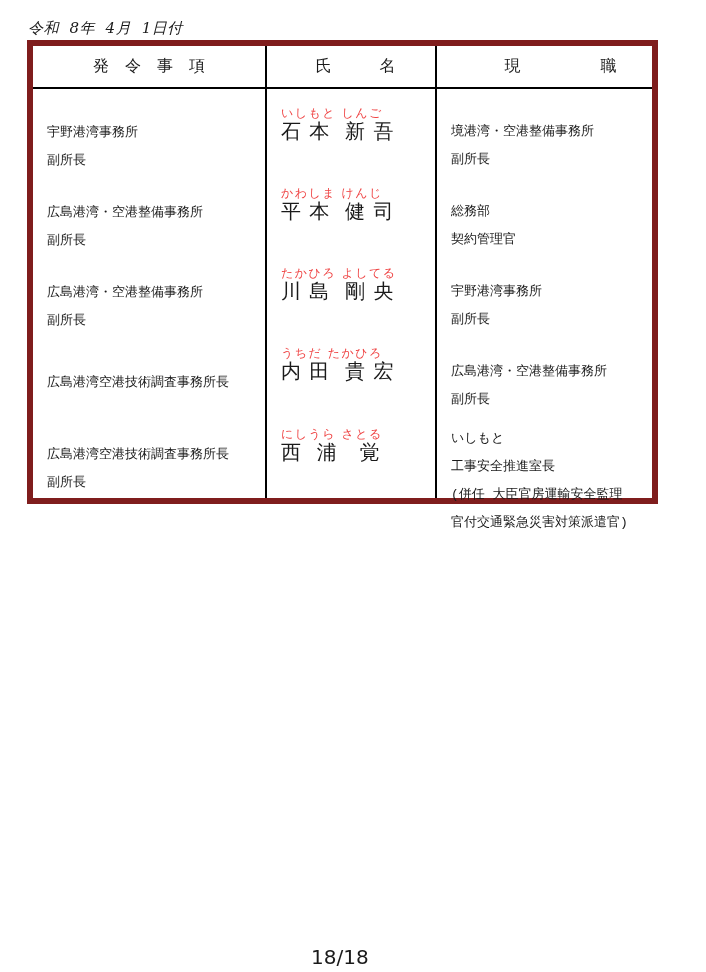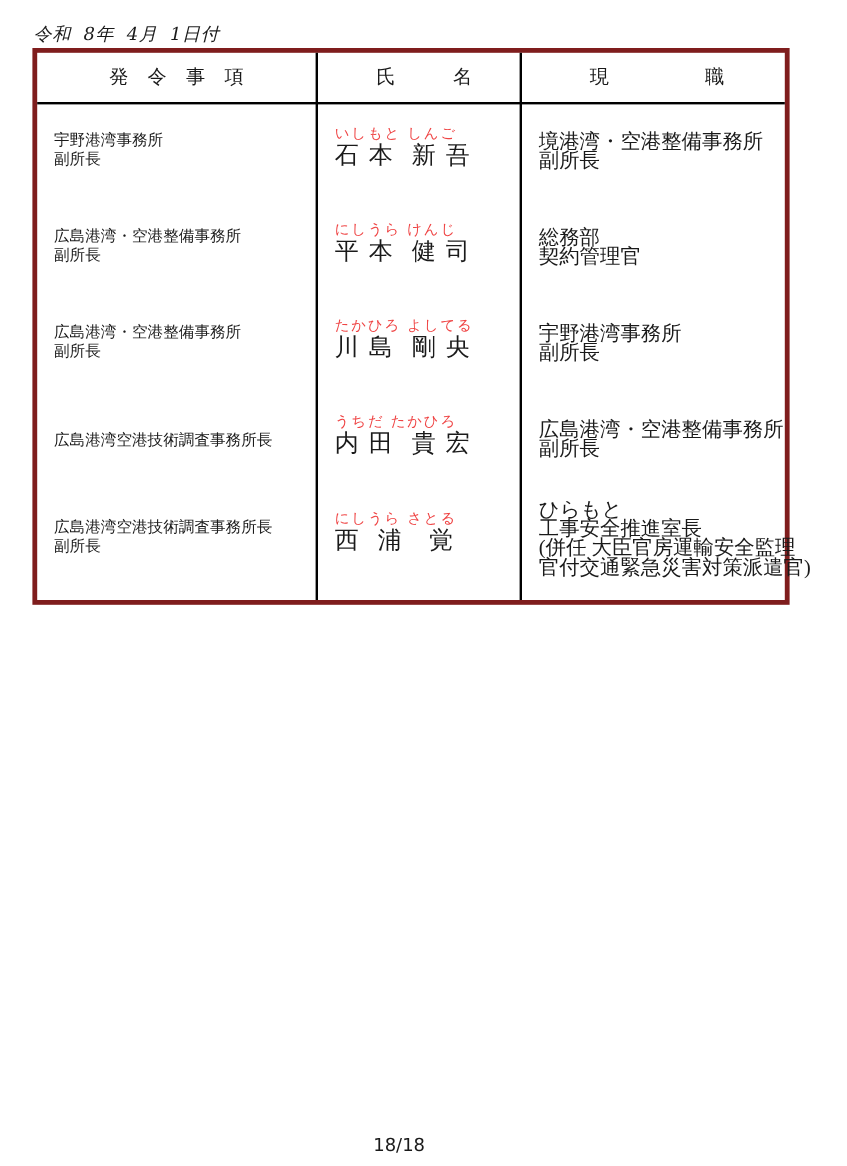--- a/index.html
+++ b/index.html
@@ -7,52 +7,52 @@
     width: 706px; height: 972px; position: relative; overflow: hidden;
     font-family: "DejaVu Serif", "Liberation Serif", serif; color: #1a1a1a;
   }
   .date {
     position: absolute; left: 28px; top: 19px; font-size: 15px; letter-spacing: 0.5px;
     white-space: pre;
     font-style: italic;
   }
   .tbl {
     position: absolute; left: 27px; top: 40px; width: 631px; height: 464px;
-    border: 4px solid #7f1d1d; box-sizing: border-box;
+    border: 6px solid #7f1d1d; box-sizing: border-box;
   }
   .vline { position: absolute; top: 0; bottom: 0; width: 2px; background: #000; }
   .v1 { left: 232px; }
   .v2 { left: 402px; }
   .hline { position: absolute; left: 0; right: 0; top: 41px; height: 2px; background: #000; }
   .hdr {
     position: absolute; top: 0; height: 41px; display: flex; align-items: center;
     font-size: 16px; white-space: pre;
   }
   .h1 { left: 0; width: 232px; justify-content: center; }
   .h2 { left: 234px; width: 177px; justify-content: center; }
-  .h3 { left: 404px; width: 225px; justify-content: center; }
+  .h3 { left: 404px; width: 225px; justify-content: center; padding-left: 11px; }
   .row { position: absolute; left: 0; right: 0; height: 80px; }
   .c1 {
     position: absolute; left: 14px; width: 216px; font-size: 13px; line-height: 16px;
     font-family: "DejaVu Sans", "Liberation Sans", sans-serif;
   }
   .c2 { position: absolute; left: 248px; width: 140px; }
   .kana {
     font-size: 12px; letter-spacing: 1.5px; line-height: 14px; white-space: pre; color: #ef4444;
   }
   .kanji {
     font-size: 20px; line-height: 22px; white-space: pre; letter-spacing: 1px;
   }
   .c3 {
-    position: absolute; left: 418px; width: 210px; font-size: 17px; line-height: 16px;
-    font-family: Liberation Serif, serif;
+    position: absolute; left: 418px; width: 210px; font-size: 13px; line-height: 16px;
+    font-family: Liberation Mono, monospace;
   }
-  .line { display: block; white-space: nowrap; }
+  .line { display: block; white-space: nowrap; margin-top: 12px; }
   .pageno {
-    position: absolute; left: 311px; top: 945px; font-size: 15px;
+    position: absolute; left: 311px; top: 945px; font-size: 20px;
     font-family: "DejaVu Sans", "Liberation Sans", sans-serif;
   }
 </style>
 </head>
 <body>
 
 <div class="date">令和  8年  4月  1日付</div>
 
 <div class="tbl">
   <div class="vline v1"></div>
@@ -77,21 +77,21 @@
       <span class="line">副所長</span>
     </div>
   </div>
 
   <div class="row" style="top:138px">
     <div class="c1" style="top:8px">
       <span class="line">広島港湾・空港整備事務所</span>
       <span class="line">副所長</span>
     </div>
     <div class="c2" style="top:2px">
-      <div class="kana">にしうら けんじ</div>
+      <div class="kana">かわしま けんじ</div>
       <div class="kanji">平 本  健 司</div>
     </div>
     <div class="c3" style="top:8px">
       <span class="line">総務部</span>
       <span class="line">契約管理官</span>
     </div>
   </div>
 
   <div class="row" style="top:218px">
     <div class="c1" style="top:8px">
@@ -125,21 +125,21 @@
   <div class="row" style="top:370px; height:90px">
     <div class="c1" style="top:18px">
       <span class="line">広島港湾空港技術調査事務所長</span>
       <span class="line">副所長</span>
     </div>
     <div class="c2" style="top:11px">
       <div class="kana">にしうら さとる</div>
       <div class="kanji">西  浦   覚</div>
     </div>
     <div class="c3" style="top:3px">
-      <span class="line">ひらもと</span>
+      <span class="line">いしもと</span>
       <span class="line">工事安全推進室長</span>
       <span class="line">(併任 大臣官房運輸安全監理</span>
       <span class="line">官付交通緊急災害対策派遣官)</span>
     </div>
   </div>
 </div>
 
 <div class="pageno">18/18</div>
 
 </body></html>

